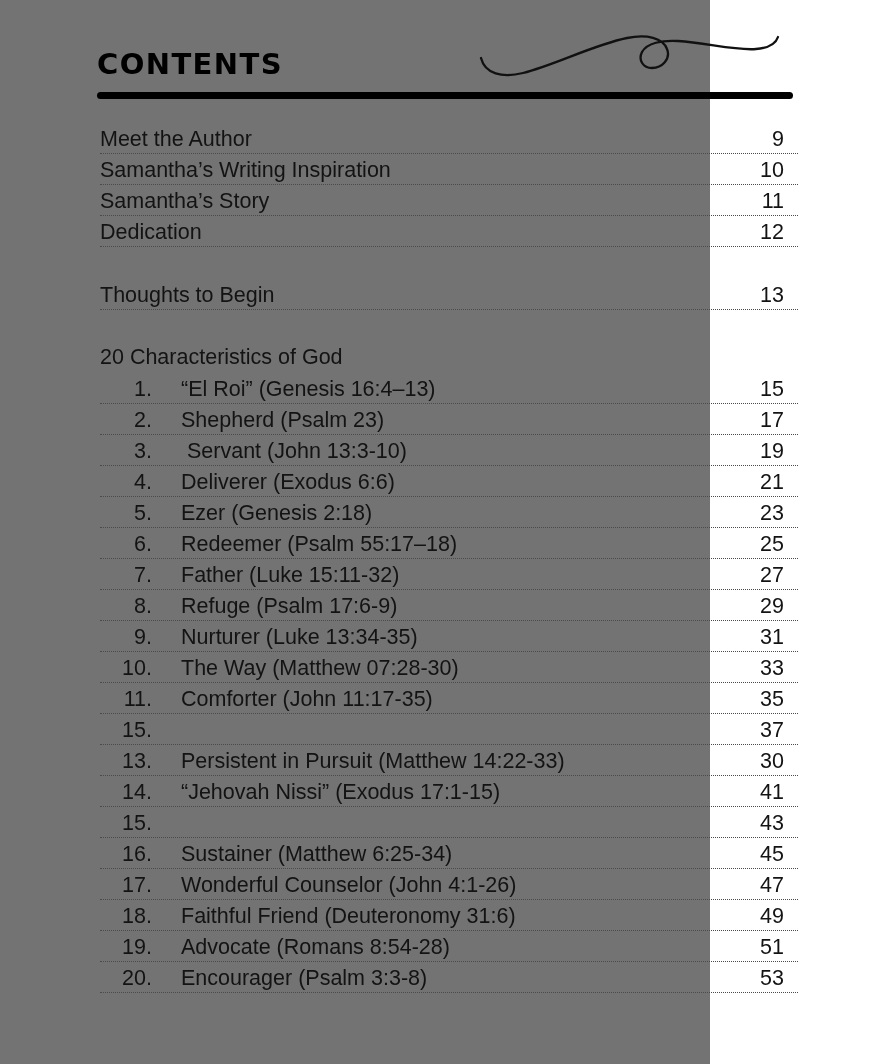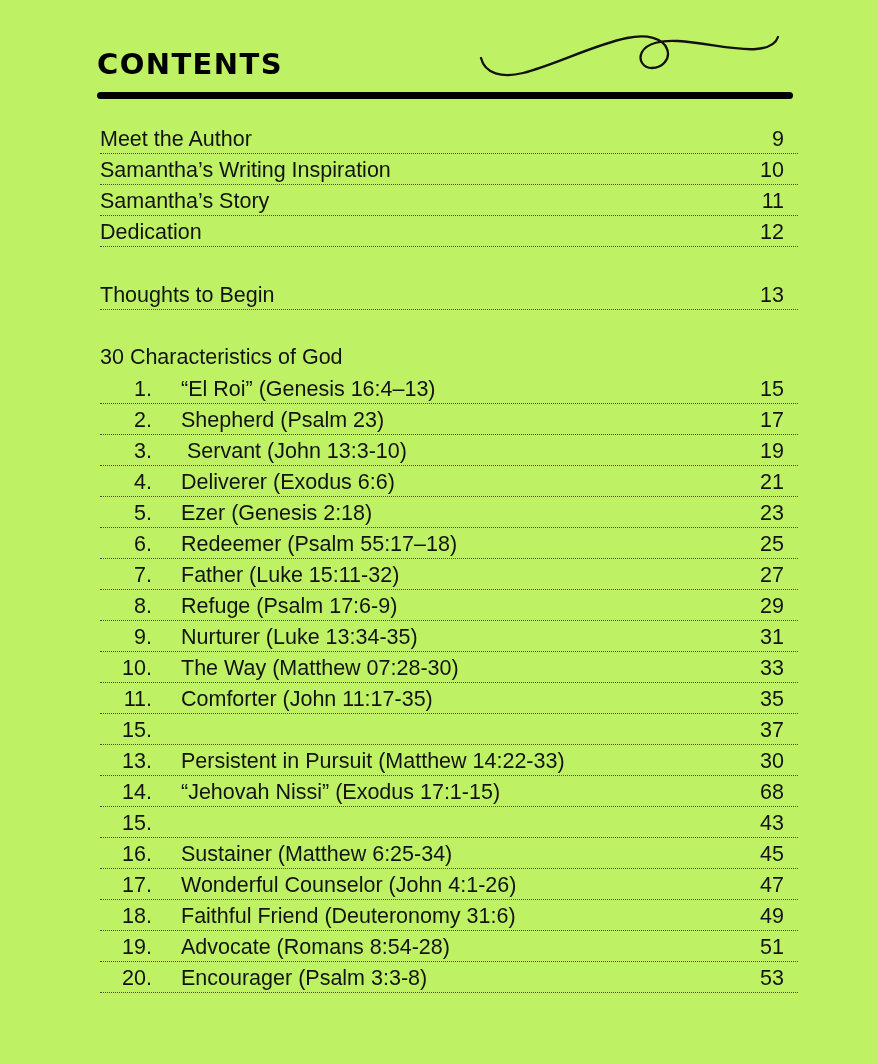--- a/index.html
+++ b/index.html
@@ -9,23 +9,23 @@
   }
   body {
     width: 878px;
     height: 1064px;
     font-family: "Liberation Sans", sans-serif;
     color: #111111;
     overflow: hidden;
   }
   .page {
     position: relative;
-    width: 878px;
+    width: 710px;
     height: 1064px;
-    background: #bef264;
+    background: #737373;
   }
 
   
   .header {
     position: absolute;
     left: 97px;
     top: 28px;
     width: 696px;
     height: 72px;
   }
@@ -168,21 +168,21 @@
 
     <div class="row leader">
       <span class="label">Thoughts to Begin</span>
       <span class="spacer"></span>
       <span class="page-num">13</span>
     </div>
 
     <div class="gap-sm"></div>
 
     <div class="row section">
-      <span class="label">30 Characteristics of God</span>
+      <span class="label">20 Characteristics of God</span>
     </div>
 
     <div class="row leader numbered">
       <span class="idx">1.</span>
       <span class="label">“El Roi” (Genesis 16:4–13)</span>
       <span class="spacer"></span>
       <span class="page-num">15</span>
     </div>
     <div class="row leader numbered">
       <span class="idx">2.</span>
@@ -252,21 +252,21 @@
     <div class="row leader numbered">
       <span class="idx">13.</span>
       <span class="label">Persistent in Pursuit (Matthew 14:22-33)</span>
       <span class="spacer"></span>
       <span class="page-num">30</span>
     </div>
     <div class="row leader numbered">
       <span class="idx">14.</span>
       <span class="label">“Jehovah Nissi” (Exodus 17:1-15)</span>
       <span class="spacer"></span>
-      <span class="page-num">68</span>
+      <span class="page-num">41</span>
     </div>
     <div class="row leader numbered">
       <span class="idx">15.</span>
       <span class="spacer"></span>
       <span class="page-num">43</span>
     </div>
     <div class="row leader numbered">
       <span class="idx">16.</span>
       <span class="label">Sustainer (Matthew 6:25-34)</span>
       <span class="spacer"></span>

